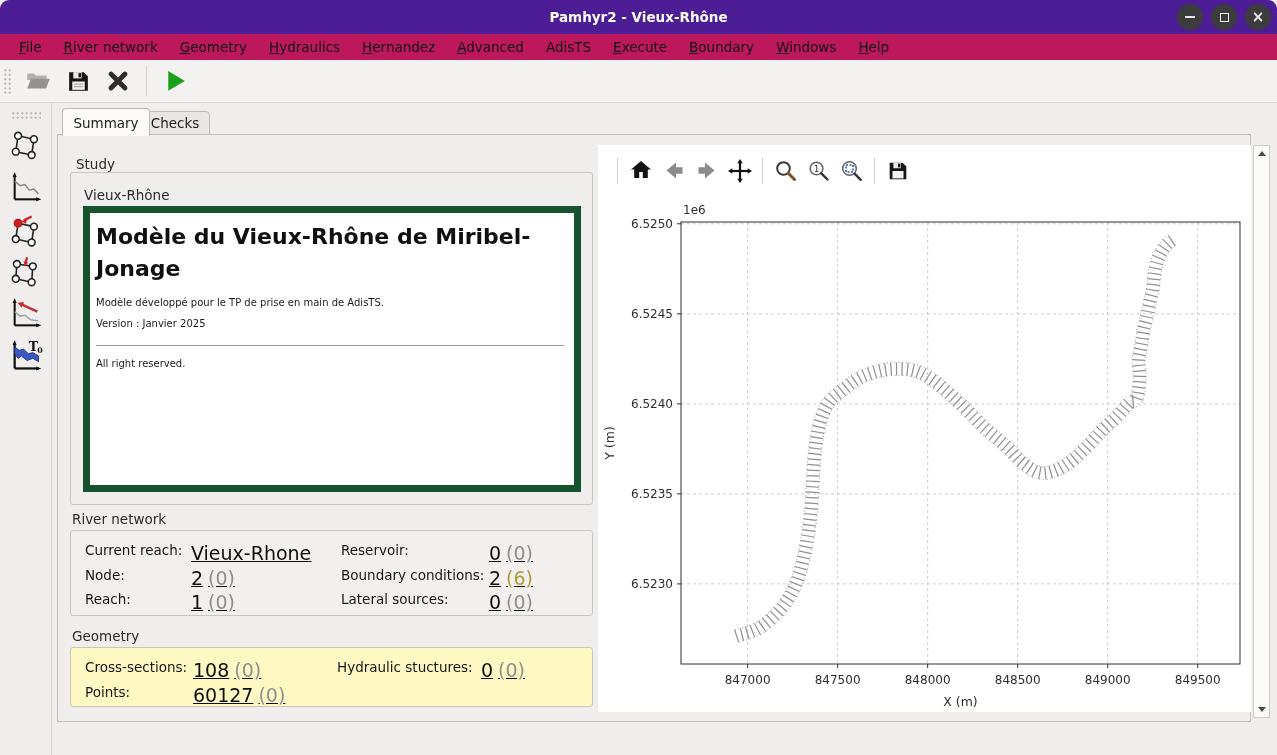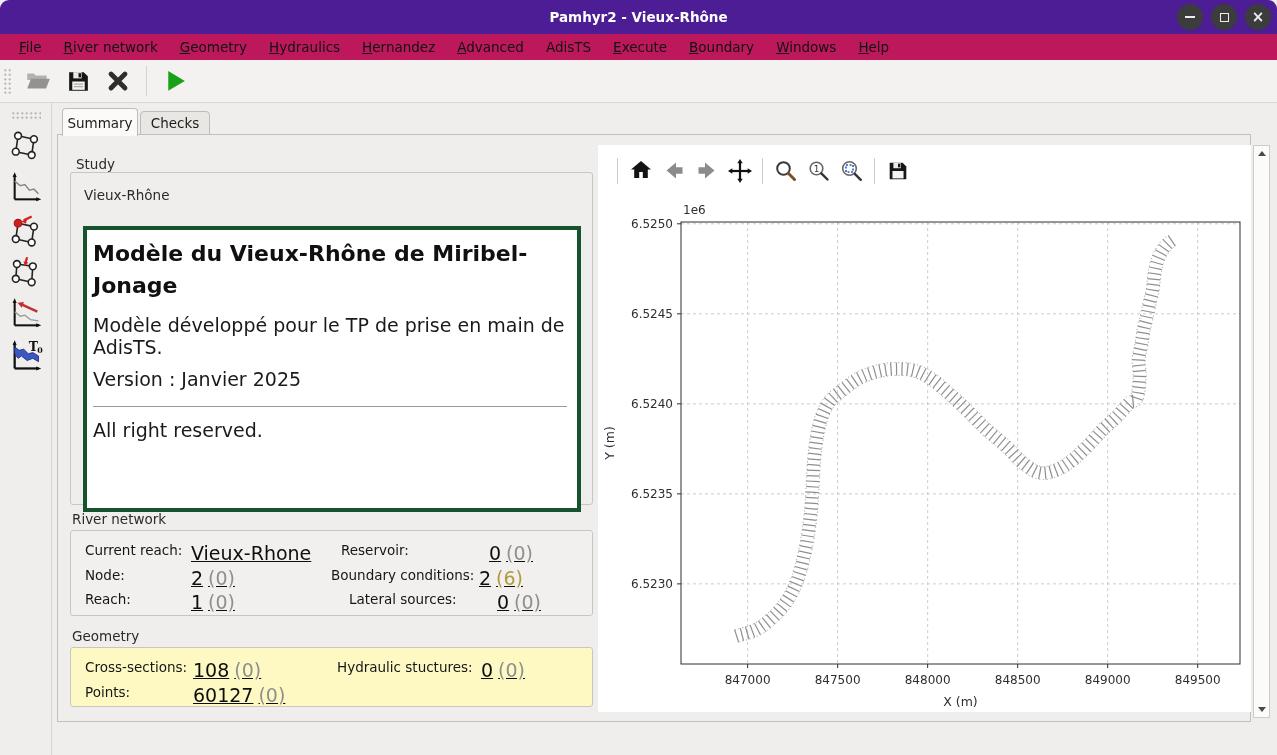--- a/index.html
+++ b/index.html
@@ -29,31 +29,31 @@
   .tb-sep{width:1px;height:30px;background:#d6d3cf;margin:0 8px;}
   
   .side-toolbar{position:absolute;left:0;top:103px;width:52px;height:652px;background:#efeeec;
     border-right:1px solid #d8d5d1;}
   .side-handle{width:30px;height:9px;margin:8px auto 6px auto;
     background-image:radial-gradient(#b7b4b0 1px,transparent 1.1px);background-size:4.5px 4.5px;}
   .side-btn{width:40px;height:40px;margin:2px auto;display:flex;align-items:center;justify-content:center;}
   
   .tab{position:absolute;font-size:13.5px;color:#1c1c1c;display:flex;align-items:center;
     justify-content:center;border:1px solid #bfbcb8;border-radius:4px 4px 0 0;}
-  .tab-active{left:62px;top:108px;width:76px;height:28px;background:#fbfaf9;border-bottom:none;z-index:3;text-align:center;}
+  .tab-active{left:62px;top:108px;width:88px;height:28px;background:#fbfaf9;border-bottom:none;z-index:3;text-align:center;}
   .tab-inactive{left:140px;top:111px;width:70px;height:24px;background:#e9e7e3;z-index:1;}
   .tab-frame{position:absolute;left:57px;top:134px;width:1194px;height:588px;
     border:1px solid #c2bfbb;background:#efeeec;z-index:2;}
   
   .g-label{position:absolute;font-size:13.5px;color:#2b2b2b;z-index:4;}
   .gbox{position:absolute;border:1px solid #c9c6c2;border-radius:3px;z-index:3;}
   .richbox{position:absolute;left:12px;top:33px;width:498px;height:286px;background:#ffffff;
-    border:4px solid #14532d;padding:8px 10px 6px 6px;overflow:hidden;margin-top:20px;}
+    border:7px solid #14532d;padding:8px 10px 6px 6px;overflow:hidden;}
   .richbox h1{margin:0 0 12px 0;font-size:22px;line-height:1.45;color:#101010;}
-  .richbox p{margin:0 0 10px 0;font-size:19px;color:#1a1a1a;}
+  .richbox p{margin:0 0 10px 0;font-size:10px;color:#1a1a1a;}
   .richbox hr{border:none;border-top:1px solid #9a9a9a;margin:16px 0 12px 0;}
   .richbox h2{margin:0 0 12px 0;font-size:19px;color:#101010;}
   .stat{position:absolute;font-size:13.5px;color:#161616;white-space:nowrap;}
   .stat .val{position:absolute;font-size:19px;color:#0e0e0e;text-decoration:underline;}
   .extra{color:#8f8f8f;margin-left:5px;}
   .extra-warn{color:#b09a3e;}
   
   .plot-panel{position:absolute;left:598px;top:145px;width:653px;height:567px;background:#ffffff;z-index:3;}
   .nav-toolbar{position:absolute;left:14px;top:10px;display:flex;align-items:center;gap:2px;}
   .nav-btn{width:31px;height:31px;display:flex;align-items:center;justify-content:center;}
@@ -257,25 +257,25 @@
     <span class="val" style="left:106px;"><span>2</span><span class="extra">(0)</span></span>
   </div>
   <div class="stat" style="left:14px;top:60px;">
     <span>Reach:</span>
     <span class="val" style="left:106px;"><span>1</span><span class="extra">(0)</span></span>
   </div>
   <div class="stat" style="left:270px;top:11px;">
     <span>Reservoir:</span>
     <span class="val" style="left:148px;"><span>0</span><span class="extra">(0)</span></span>
   </div>
-  <div class="stat" style="left:260px;top:36px;">
+  <div class="stat" style="left:270px;top:36px;">
     <span>Boundary conditions:</span>
     <span class="val" style="left:148px;"><span>2</span><span class="extra extra-warn">(6)</span></span>
   </div>
-  <div class="stat" style="left:270px;top:60px;margin-left:8px;">
+  <div class="stat" style="left:270px;top:60px;">
     <span>Lateral sources:</span>
     <span class="val" style="left:148px;"><span>0</span><span class="extra">(0)</span></span>
   </div>
 </div>
 
 <div class="g-label" style="left:72px;top:628px;">Geometry</div>
 <div class="gbox" style="left:70px;top:647px;width:523px;height:60px;background:#fef9c3;">
   <div class="stat" style="left:14px;top:11px;">
     <span>Cross-sections:</span>
     <span class="val" style="left:108px;"><span>108</span><span class="extra">(0)</span></span>

